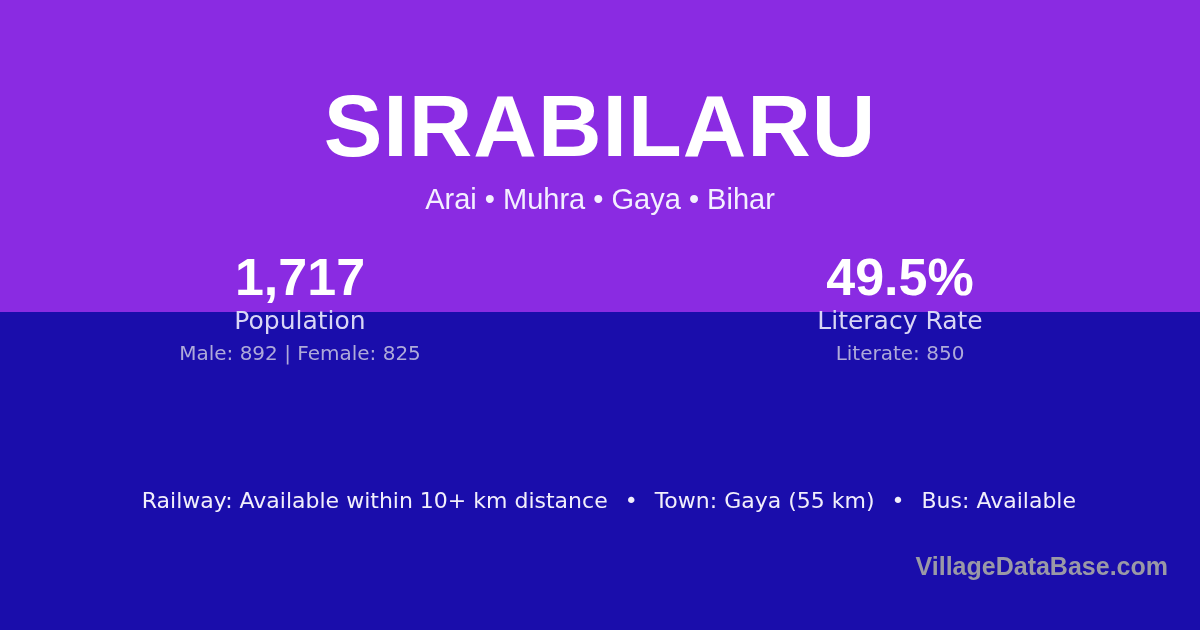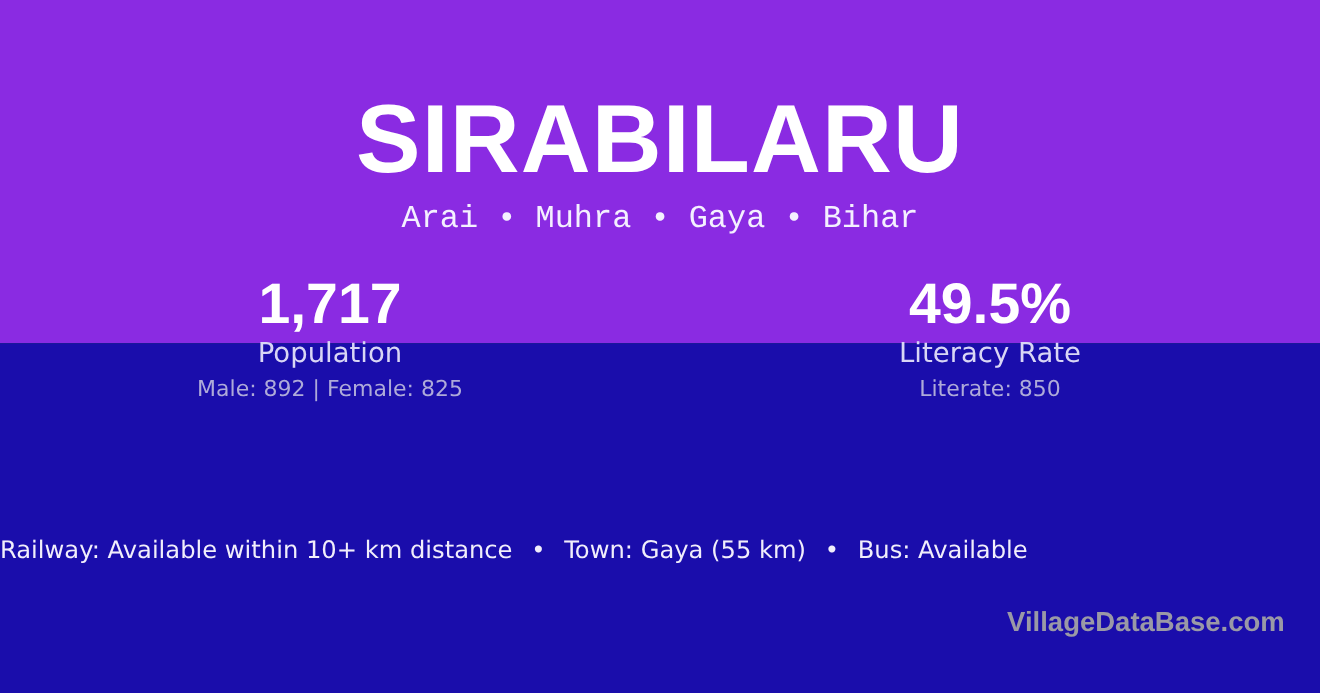--- a/index.html
+++ b/index.html
@@ -63,21 +63,21 @@
     position: absolute;
     top: 82px;
     left: 0;
     width: 1200px;
   }
   .village-sub {
     position: absolute;
     top: 182px;
     left: 0;
     width: 1200px;
-    font-family: Liberation Mono, monospace;
+    font-family: Liberation Sans, sans-serif;
     font-weight: 400;
     font-size: 29px;
     line-height: 34px;
     color: #f4f0ff;
   }
 
   
   .stats {
     position: absolute;
     left: 0;
@@ -114,21 +114,21 @@
     line-height: 21px;
     color: #aeaad9;
   }
 
   
   .info-line {
     position: absolute;
     left: 0;
     top: 487px;
     width: 1076px;
-    text-align: left;
+    text-align: right;
     font-family: "DejaVu Sans", sans-serif;
     font-weight: 400;
     font-size: 22px;
     line-height: 28px;
     color: #f1eefb;
     z-index: 6;
   }
   .info-sep {
     display: inline-block;
     padding: 0 10px;

